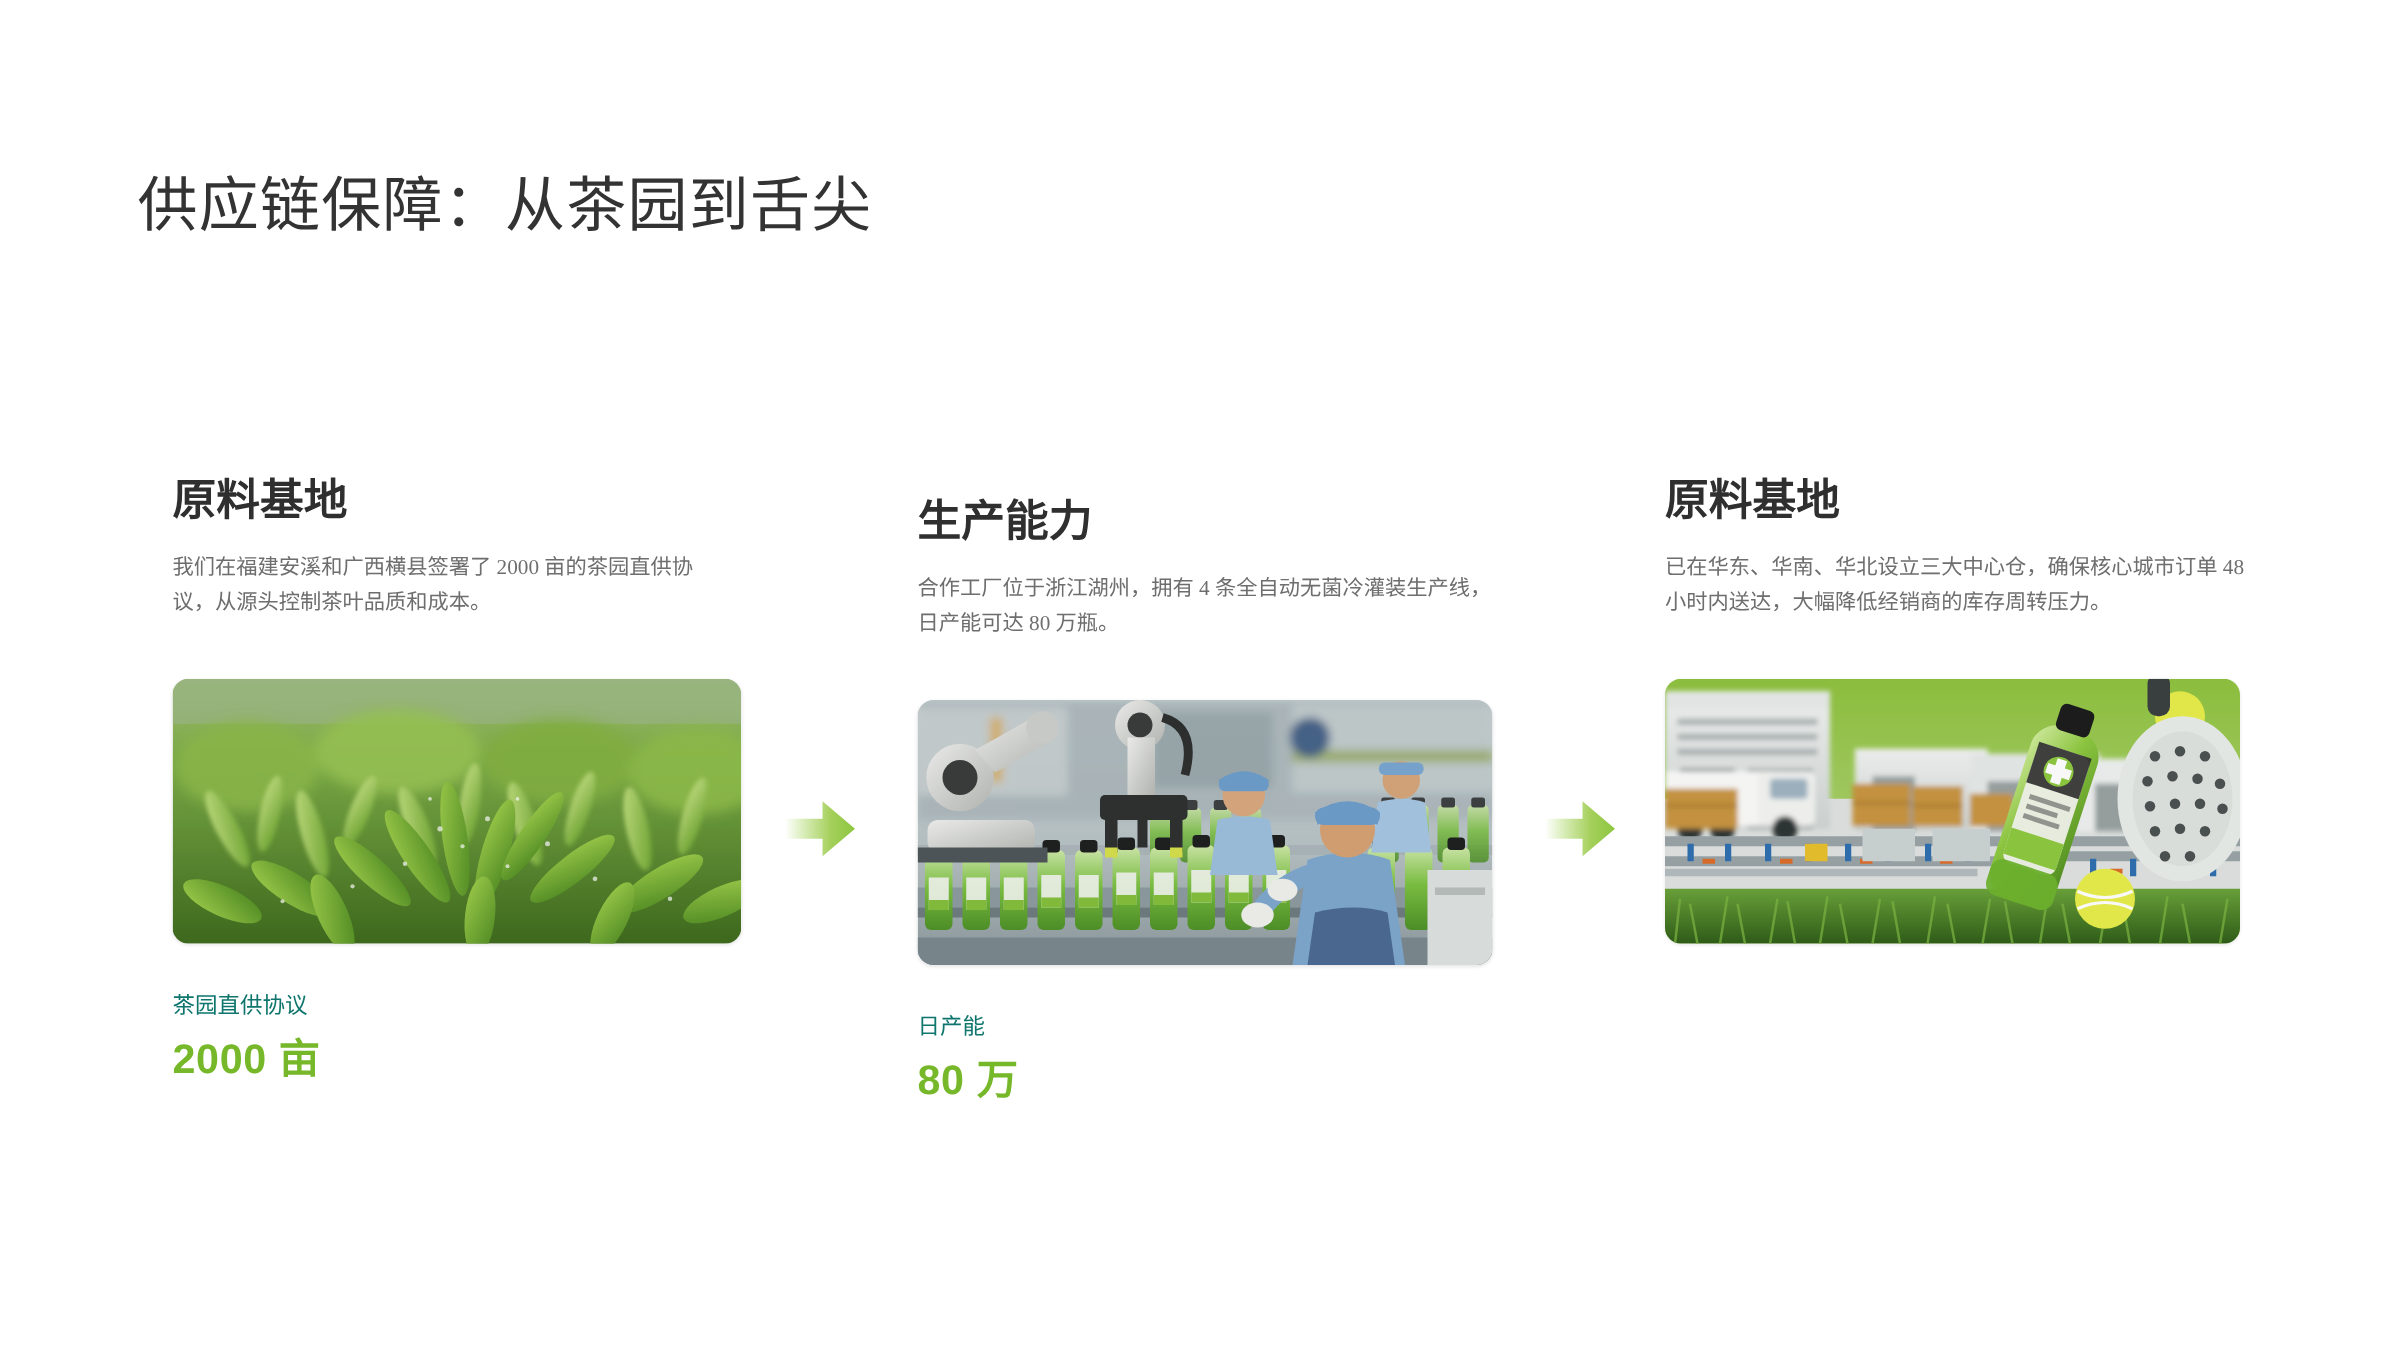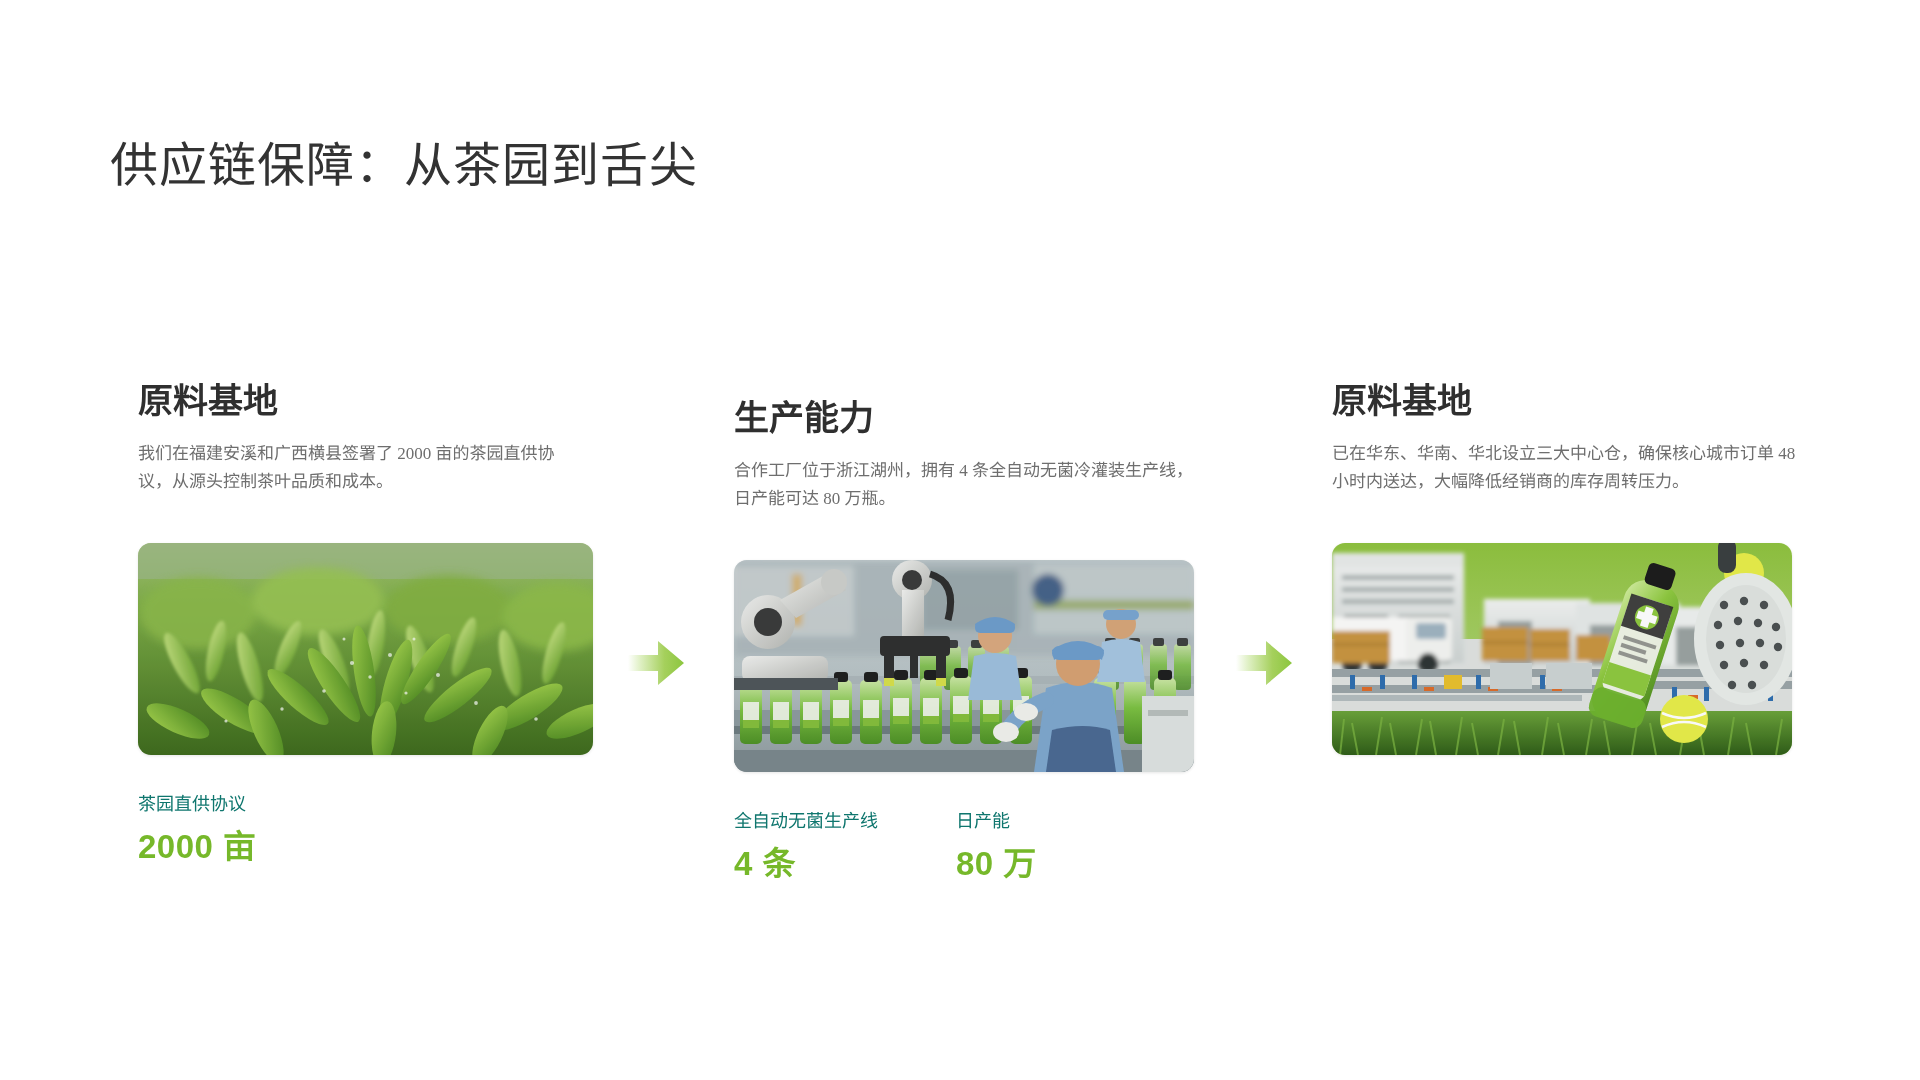--- a/index.html
+++ b/index.html
@@ -404,24 +404,20 @@
           </g>
 
           <rect x="408" y="136" width="52" height="76" fill="#dfe3e2"></rect>
           <rect x="414" y="150" width="40" height="6" fill="#b9bfbd"></rect>
 
           <rect width="460" height="212" fill="#223033" opacity=".04"></rect>
         </svg>
       </div>
 
       <div class="stats">
-        <div class="stat">
-          <p class="stat-label">全自动无菌生产线</p>
-          <p class="stat-value">4 条</p>
-        </div>
         <div class="stat">
           <p class="stat-label">日产能</p>
           <p class="stat-value">80 万</p>
         </div>
       </div>
     </div>
 
     <div class="arrow arrow-1">
       <svg viewBox="0 0 56 50" aria-hidden="true">
         <defs>

